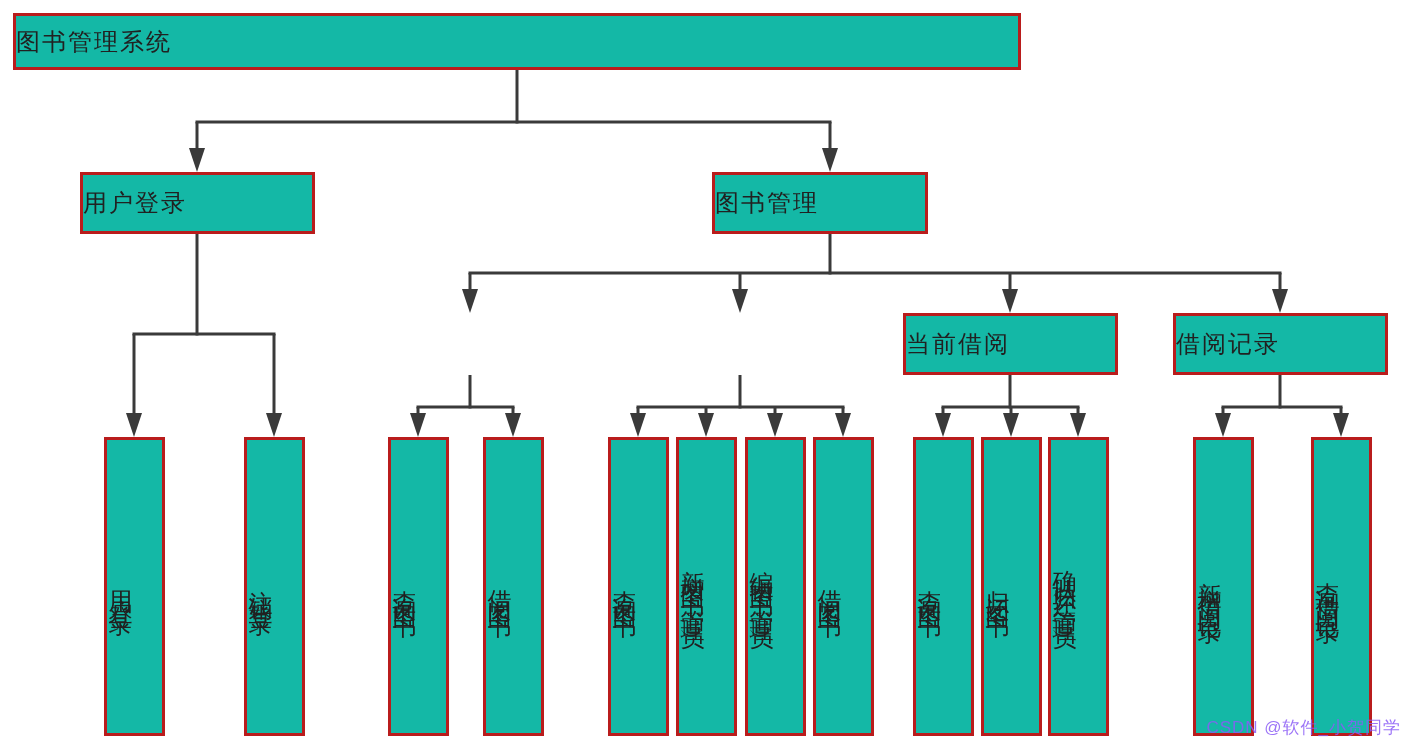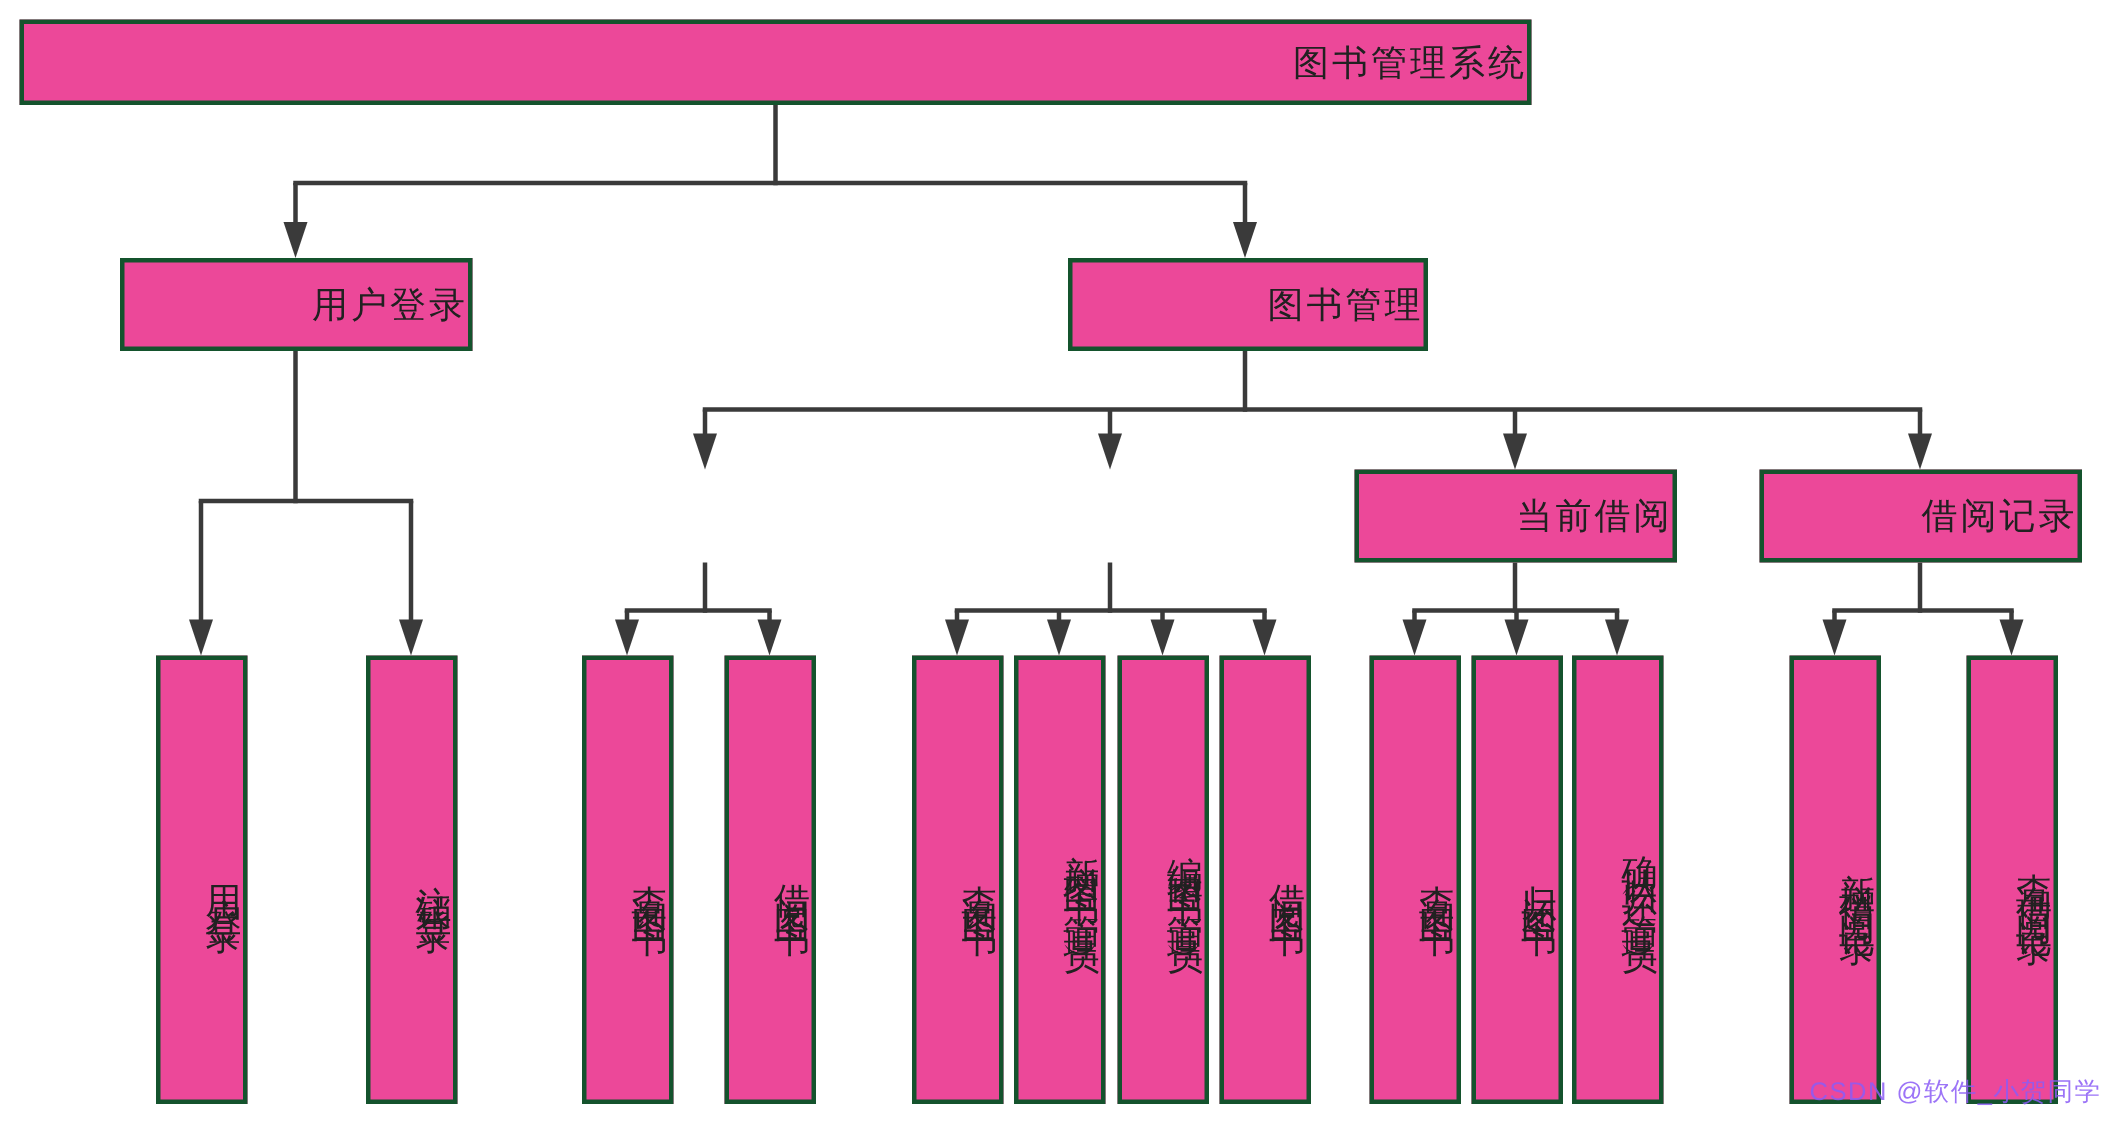--- a/index.html
+++ b/index.html
@@ -4,22 +4,22 @@
 <style>
   html,body{margin:0;padding:0;background:#ffffff;}
   body{
     width:1405px;height:747px;position:relative;overflow:hidden;
     font-family:"Liberation Sans", sans-serif;
     color:#212121;
   }
   #stage{position:absolute;inset:0;width:1405px;height:747px;}
   svg.connectors{position:absolute;left:0;top:0;width:1405px;height:747px;z-index:1;}
   .node{
-    position:absolute;box-sizing:border-box;background:#ec4899;
-    border:3px solid #14532d;display:flex;align-items:center;justify-content:flex-end;
+    position:absolute;box-sizing:border-box;background:#14b8a6;
+    border:3px solid #b91c1c;display:flex;align-items:center;justify-content:flex-start;
     z-index:2;
   }
   .node.header span{
     font-size:24px;letter-spacing:2px;color:#212121;white-space:nowrap;
   }
   .node.leaf{width:61px;height:299px;top:437px;}
   .node.leaf span{
     writing-mode:vertical-rl;text-orientation:mixed;
     font-size:24px;letter-spacing:8px;line-height:1.15;color:#212121;
   }
@@ -103,21 +103,21 @@
     <use href="#arrowhead" x="1341" y="437"></use>
   </svg>
 
   <div class="node header" style="left:13px;top:13px;width:1008px;height:57px">
     <span>图书管理系统</span>
   </div>
 
   <div class="node header" style="left:80px;top:172px;width:235px;height:62px">
     <span>用户登录</span>
   </div>
-  <div class="node header" style="left:712px;top:172px;width:240px;height:62px">
+  <div class="node header" style="left:712px;top:172px;width:216px;height:62px">
     <span>图书管理</span>
   </div>
 
   <div class="node header" style="left:903px;top:313px;width:215px;height:62px">
     <span>当前借阅</span>
   </div>
   <div class="node header" style="left:1173px;top:313px;width:215px;height:62px">
     <span>借阅记录</span>
   </div>
 

